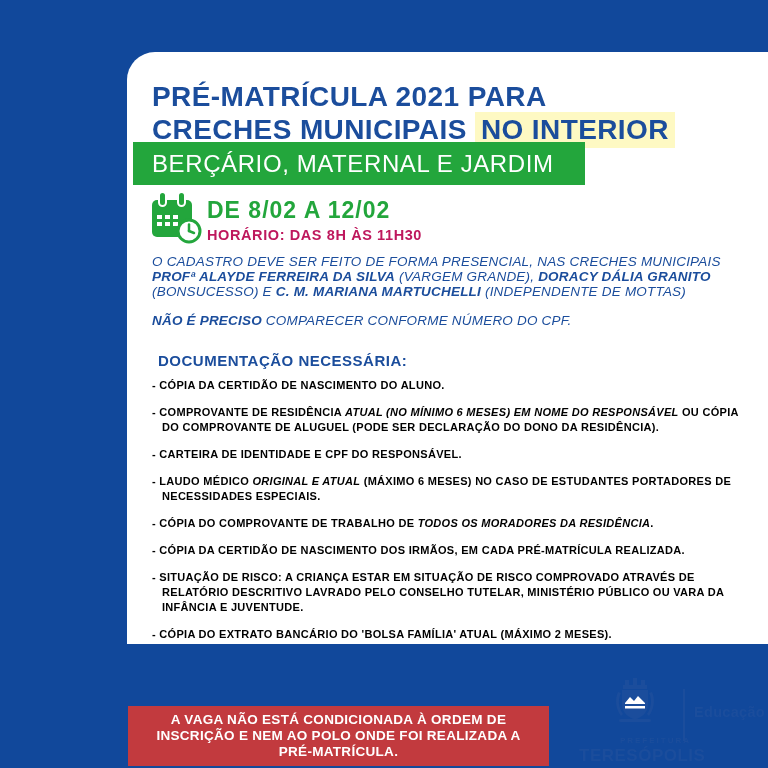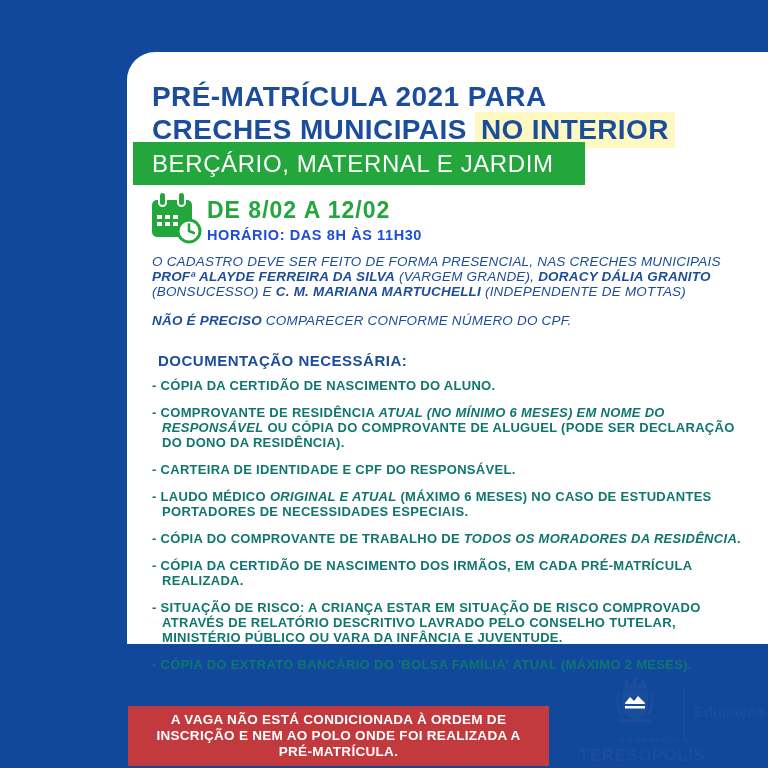--- a/index.html
+++ b/index.html
@@ -24,35 +24,35 @@
   .subtitle-banner{
     position:absolute;left:6px;top:90px;width:452px;height:43px;
     background:#23a63c;color:#ffffff;font-weight:normal;font-size:24px;
     line-height:43px;padding-left:19px;letter-spacing:0.6px;white-space:nowrap;
     box-sizing:border-box;
   }
   .schedule{position:absolute;left:22px;top:139px;display:flex;align-items:center;}
   .schedule .cal{width:56px;height:54px;flex:0 0 auto;}
   .schedule .texts{margin-left:2px;padding-top:4px;}
   .sched-dates{color:#23a63c;font-weight:bold;font-size:23px;letter-spacing:1px;white-space:nowrap;}
-  .sched-hours{color:#1d4ed8;font-weight:bold;font-size:14.5px;letter-spacing:0.6px;margin-top:3px;white-space:nowrap;}
+  .sched-hours{color:#be185d;font-weight:bold;font-size:14.5px;letter-spacing:0.6px;margin-top:3px;white-space:nowrap;}
   .notice{
     position:absolute;left:25px;top:202px;width:582px;
     color:#1b4d9c;font-style:italic;font-size:13.5px;line-height:15px;
     letter-spacing:0.2px;
   }
   .notice .b{font-weight:bold;}
   .cpf-note{margin-top:14px;}
   .doc-heading{
     position:absolute;left:31px;top:300px;
     color:#1b4d9c;font-weight:bold;font-size:15px;letter-spacing:0.5px;
   }
   .doc-list{position:absolute;left:25px;top:326px;width:600px;}
   .doc-item{
-    color:#0f766e;font-weight:bold;font-size:13px;line-height:15px;
+    color:#000000;font-weight:bold;font-size:11px;line-height:15px;
     letter-spacing:0.3px;margin-bottom:12px;
     padding-left:10px;text-indent:-10px;
   }
   .doc-item .em{font-style:italic;text-align:center;}
   .warning{
     position:absolute;left:1px;top:654px;width:421px;min-height:46px;
     background:#c23a3e;color:#ffffff;font-weight:bold;font-size:13.5px;
     line-height:16px;letter-spacing:0.3px;text-align:center;
     display:flex;align-items:center;justify-content:center;
     padding:6px 24px;box-sizing:border-box;

